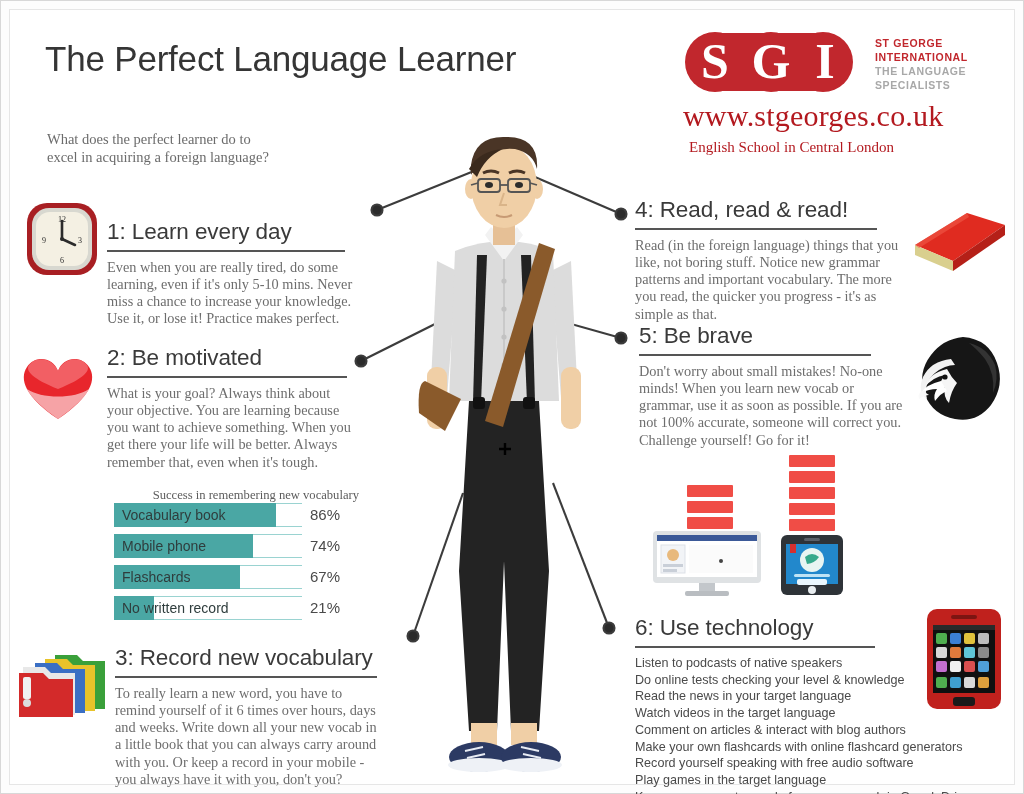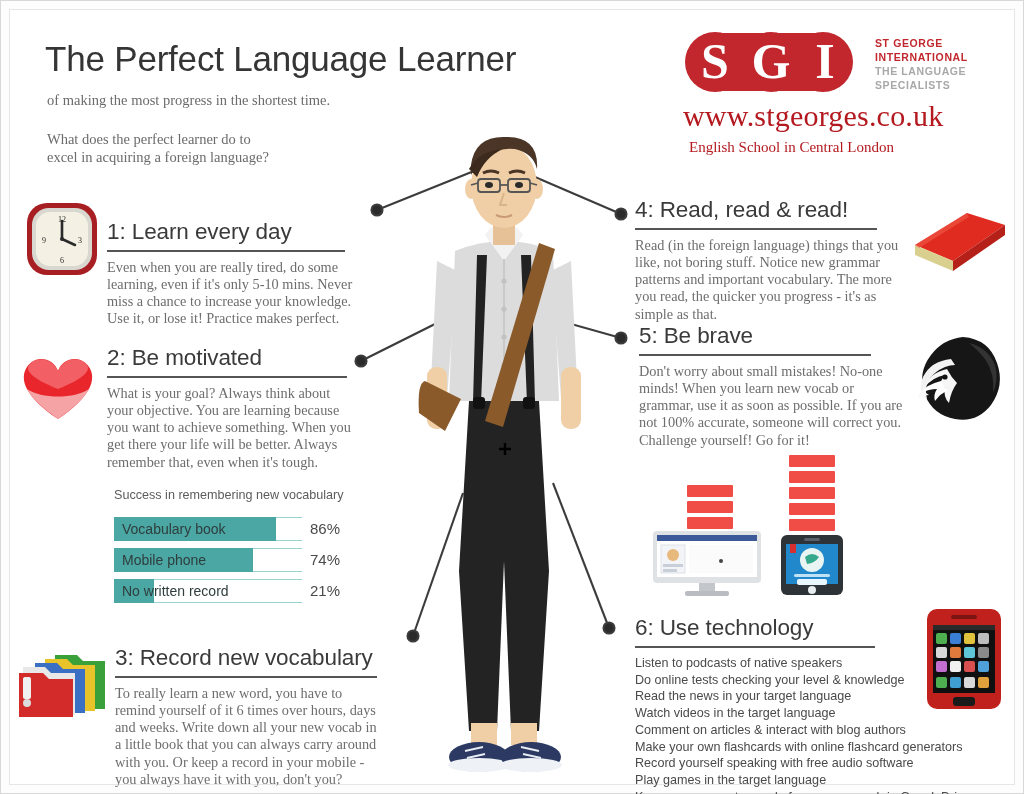--- a/index.html
+++ b/index.html
@@ -86,22 +86,22 @@
 
   
   .tech-list{list-style:none;margin:0;padding:0;}
   .tech-list li{
     font-size:12.6px;color:#4a4a4a;line-height:1.33;white-space:nowrap;
   }
 
   
   .chart{position:absolute;left:113px;top:487px;width:245px;}
   .chart-title{
-    font-family:Liberation Sans, sans-serif;
-    font-size:12.6px;color:#5c5c5c;margin-bottom:15px;
+    font-family:Liberation Serif, serif;
+    font-size:12.6px;color:#5c5c5c;margin-bottom:0;text-align:right;
   }
   .bar-row{position:relative;height:27px;margin-bottom:4px;}
   .bar-track{
     position:absolute;left:0;top:0;height:24px;width:188px;
     border-top:1px solid #9ad3d1;border-bottom:1px solid #9ad3d1;
     box-sizing:border-box;
   }
   .bar-fill{
     position:absolute;left:0;top:0;height:24px;background:#4aa7a4;
   }
@@ -131,21 +131,20 @@
   .ic-phone{left:922px;top:606px;width:82px;height:104px;}
 </style>
 </head>
 <body>
 
 <div id="page">
   <div class="inner-frame"></div>
 
   <div class="title">The Perfect Language Learner</div>
   <div class="intro a">
-    <div>of making the most progress in the shortest time.</div>
   </div>
   <div class="intro b">
     <div>What does the perfect learner do to</div>
     <div>excel in acquiring a foreign language?</div>
   </div>
 
   <div class="logo-wrap">
     <svg class="sgi-mark" viewBox="0 0 190 62">
       <circle cx="36" cy="31" r="30" fill="#c1272d"></circle>
       <circle cx="92" cy="31" r="30" fill="#c1272d"></circle>
@@ -298,20 +297,26 @@
       <div class="bar-val">86%</div>
     </div>
 
     <div class="bar-row">
       <div class="bar-track"></div>
       <div class="bar-fill" style="width:139px"></div>
       <div class="bar-label">Mobile phone</div>
       <div class="bar-val">74%</div>
     </div>
 
+    <div class="bar-row">
+      <div class="bar-track"></div>
+      <div class="bar-fill" style="width:126px"></div>
+      <div class="bar-label">Flashcards</div>
+      <div class="bar-val">67%</div>
+    </div>
 
     <div class="bar-row">
       <div class="bar-track"></div>
       <div class="bar-fill" style="width:40px"></div>
       <div class="bar-label">No written record</div>
       <div class="bar-val">21%</div>
     </div>
   </div>
 
   <svg class="icon-art ic-folders" viewBox="0 0 96 76">

